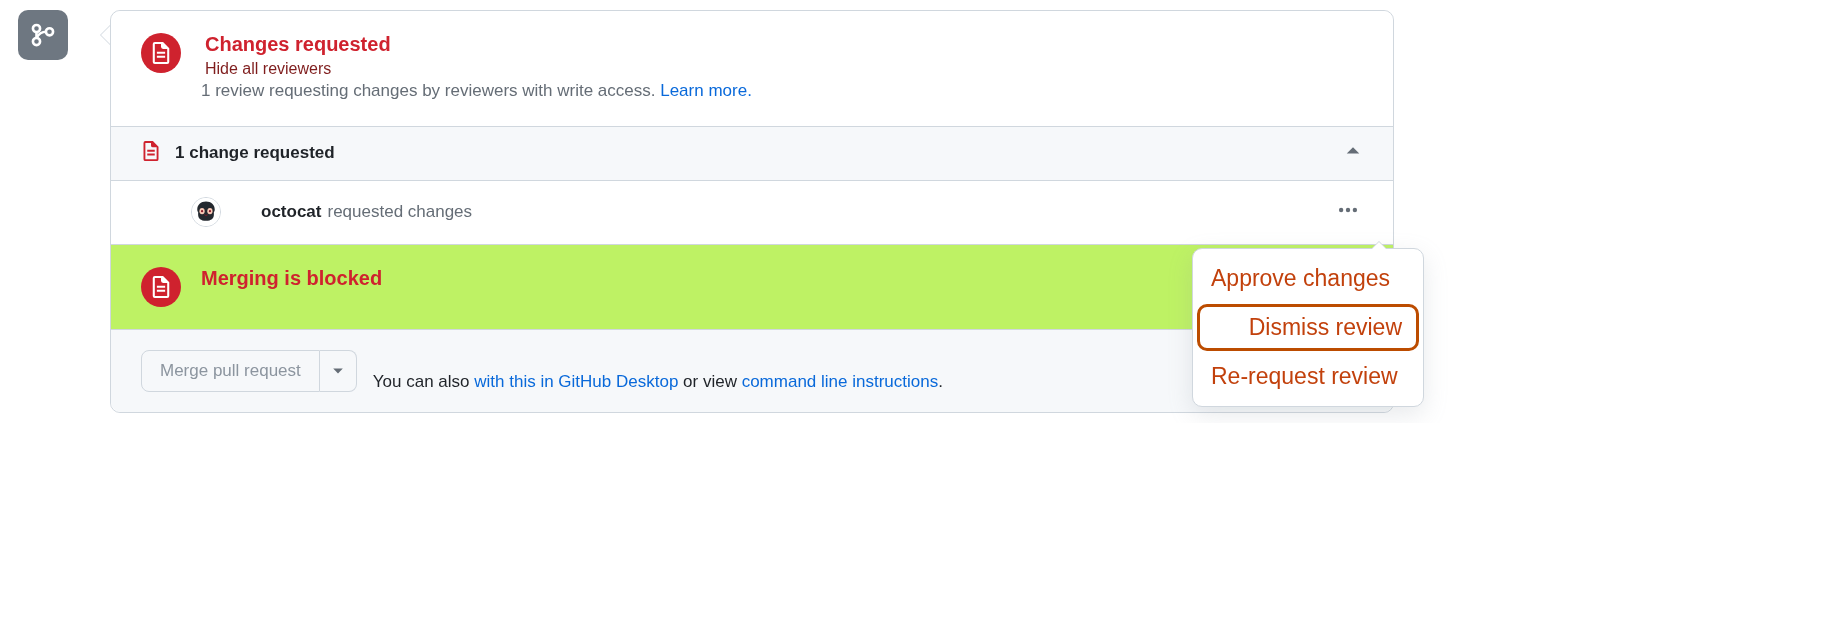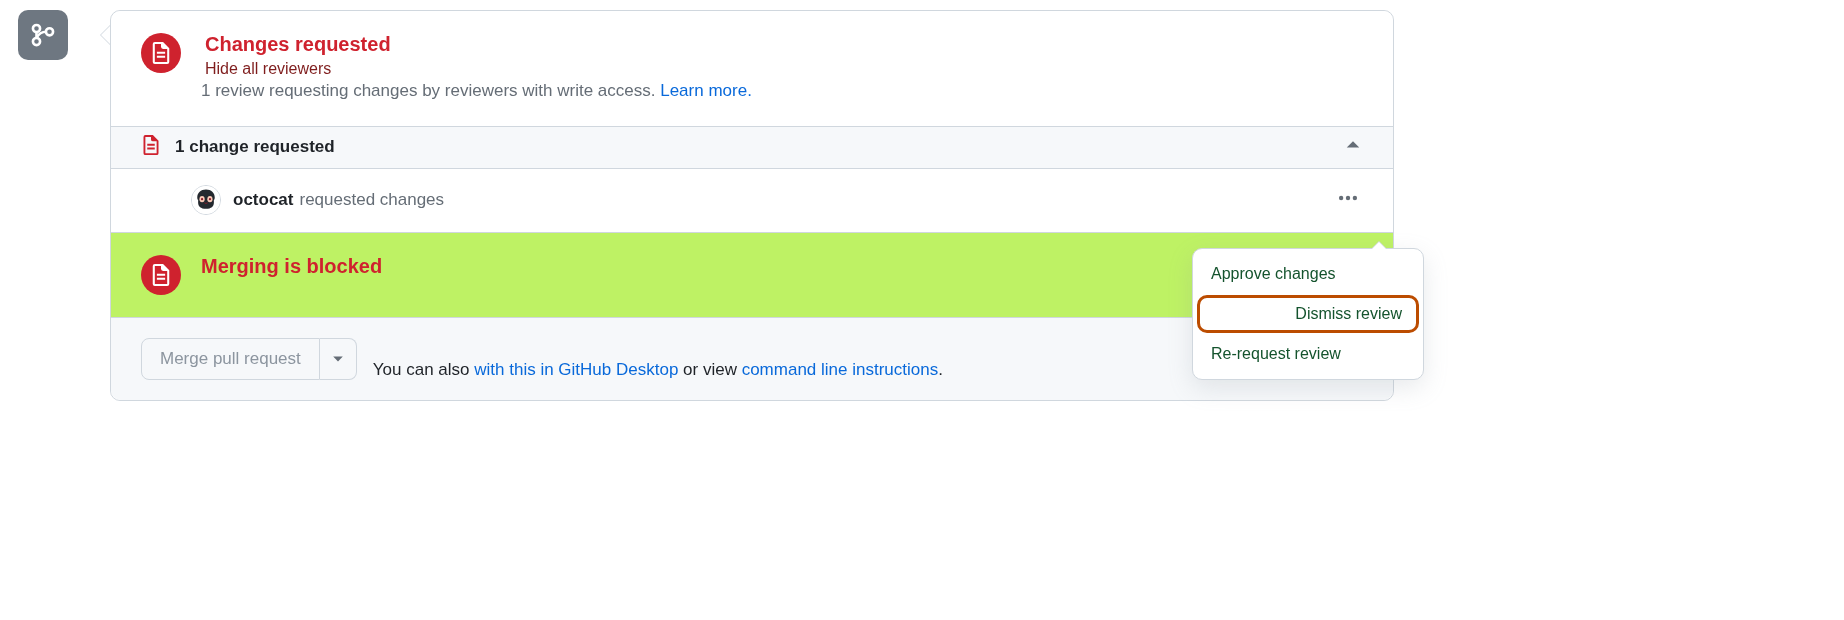--- a/index.html
+++ b/index.html
@@ -106,21 +106,21 @@
   .hide-link {
     font-size: 16px;
     color: #7f1d1d;
     cursor: pointer;
     white-space: nowrap;
     margin-left: 4px;
   }
 
   .sub-header {
     background: #f6f8fa;
-    padding: 8px 30px;
+    padding: 14px 30px;
     display: flex;
     align-items: center;
     font-size: 17px;
     font-weight: 600;
     color: #1f2328;
   }
   .sub-header .file-diff-icon { margin-right: 14px; color: #cf222e; }
   .sub-header .file-diff-icon svg { fill: #cf222e; width: 20px; height: 20px; }
   .chevron {
     margin-left: auto;
@@ -141,21 +141,21 @@
     border-radius: 50%;
     background: #ffffff;
     border: 1px solid #d0d7de;
     display: flex;
     align-items: center;
     justify-content: center;
     margin-right: 12px;
     overflow: hidden;
   }
   .avatar svg { width: 28px; height: 28px; }
-  .reviewer-name { font-weight: 600; color: #1f2328; margin-right: 6px; }
+  .reviewer-name { font-weight: 600; color: #1f2328; margin-right: 6px; margin-left: 28px; }
   .kebab {
     margin-left: auto;
     color: #656d76;
     cursor: pointer;
     padding: 4px;
   }
   .kebab svg { width: 22px; height: 22px; fill: #656d76; }
 
   .blocked {
     background: #bef264;
@@ -227,22 +227,22 @@
     position: absolute;
     top: 1px;
     left: -7px;
     width: 0; height: 0;
     border-left: 7px solid transparent;
     border-right: 7px solid transparent;
     border-bottom: 7px solid #ffffff;
   }
   .dropdown-item {
     padding: 10px 18px;
-    font-size: 16px;
-    color: #14532d;
+    font-size: 23px;
+    color: #c2410c;
     cursor: pointer;
     white-space: nowrap;
   }
   .dropdown-item.highlight {
     border: 3px solid #bc4c00;
     border-radius: 10px;
     margin: 2px 4px;
     padding: 7px 14px;
     text-align: right;
   }

